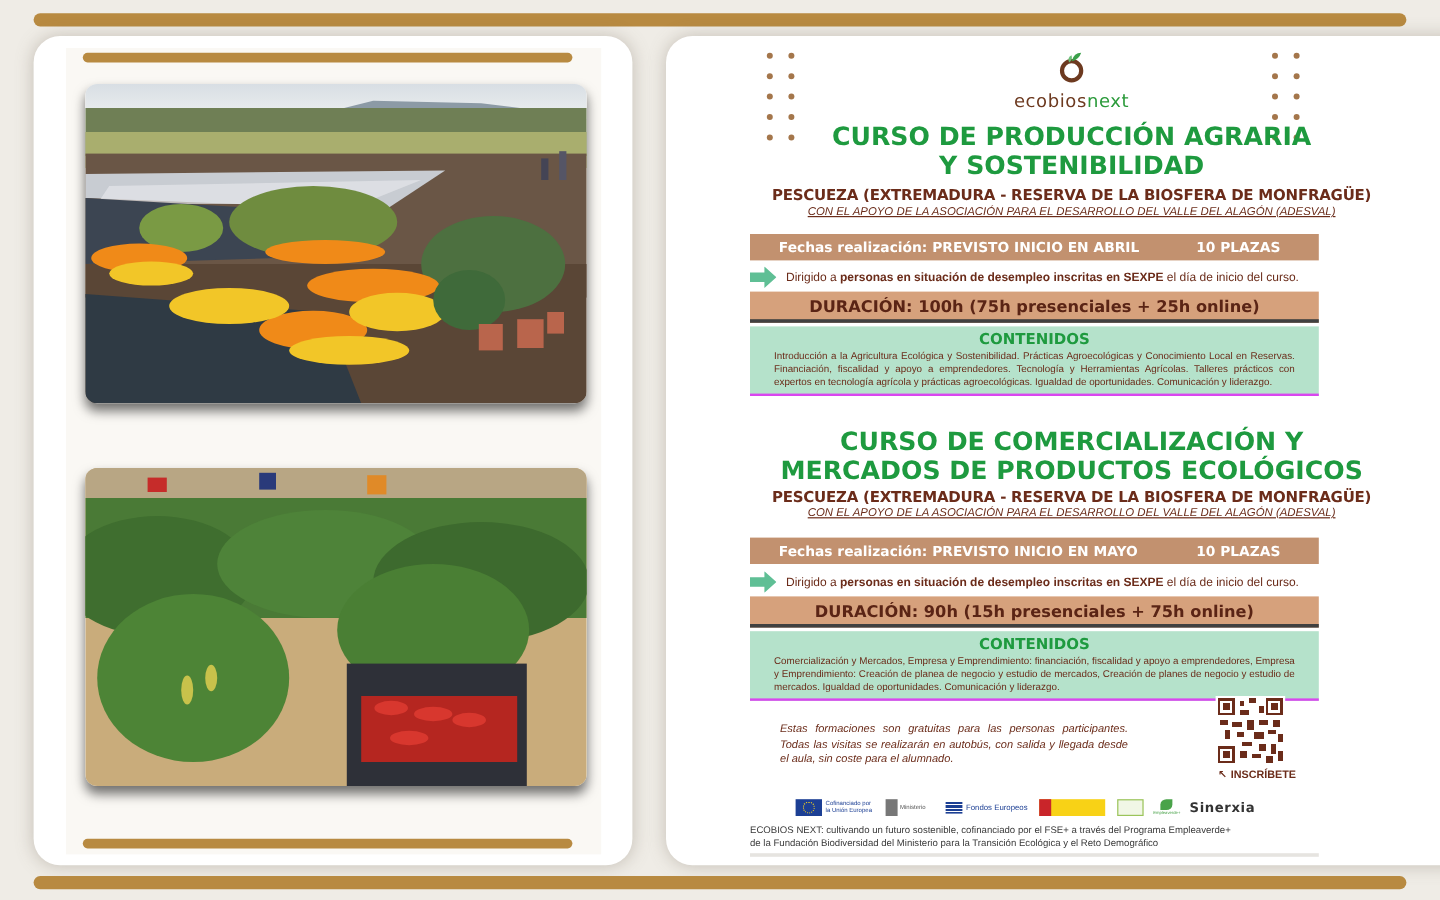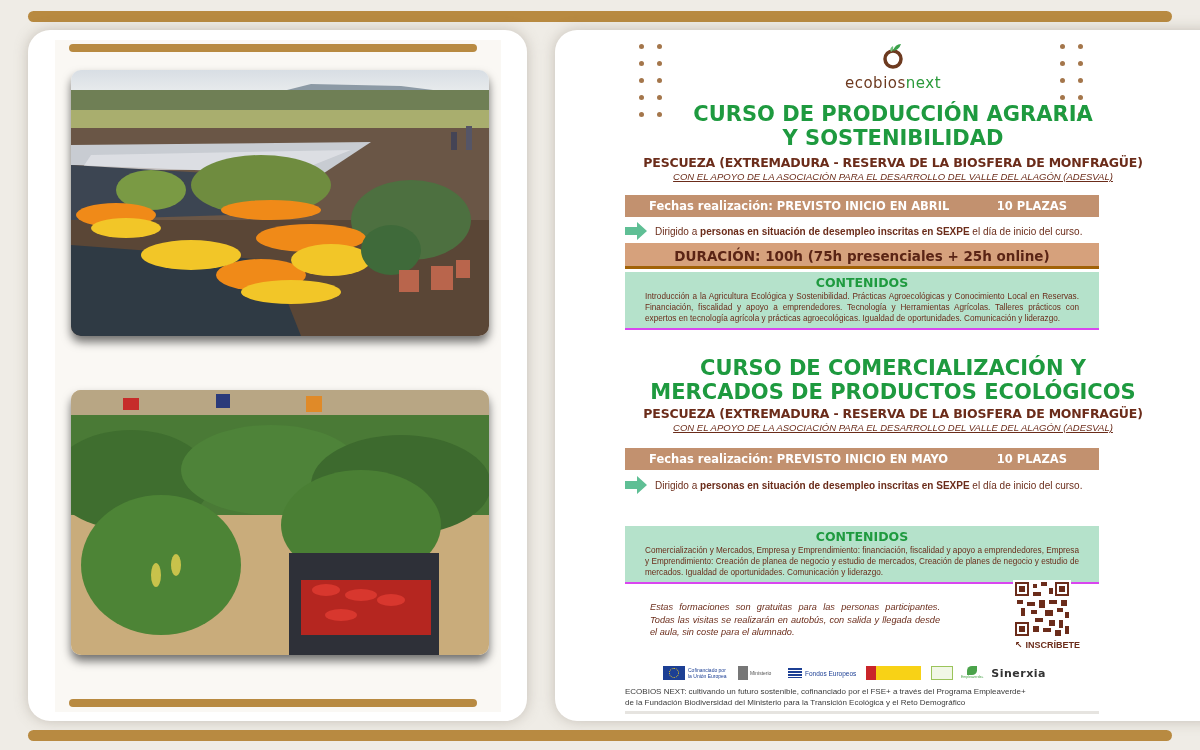--- a/index.html
+++ b/index.html
@@ -51,21 +51,21 @@
   }
   .band-fecha .plazas { position: absolute; right: 32px; }
   .dirigido {
     position: absolute; left: 70px; width: 474px; height: 24px; background: #fff;
     font-size: 10px; color: #6b2c1a; display: flex; align-items: center; padding-left: 30px;
   }
   .arrow { position: absolute; left: 0; top: 3px; width: 22px; height: 18px; }
   .band-dur {
     position: absolute; left: 70px; width: 474px; height: 26px; background: #d6a17c;
     color: #5a2415; font-weight: bold; font-size: 13.5px; text-align: center; line-height: 26px;
-    font-family: "DejaVu Sans", sans-serif; border-bottom: 3px solid #a16207;
+    font-family: "DejaVu Sans", sans-serif; border-bottom: 3px solid #404040;
   }
   .contenidos {
     position: absolute; left: 70px; width: 474px; background: #b5e2cb;
     border-bottom: 2px solid #d946ef; padding: 3px 20px 4px 20px;
   }
   .contenidos h4 { text-align: center; color: #1e9a3f; font-size: 12.5px; font-family: "DejaVu Sans", sans-serif; margin-bottom: 2px; }
   .contenidos p { font-size: 8.2px; line-height: 10.8px; color: #6b2c1a; text-align: justify; }
   .note { position: absolute; left: 95px; top: 571px; width: 290px; font-size: 9.2px; line-height: 12.5px; font-style: italic; color: #6b2c1a; text-align: justify; }
   .qr { position: absolute; left: 458px; top: 550px; width: 58px; height: 58px; background: #fff; }
   .inscribete { position: absolute; left: 460px; top: 610px; font-size: 9px; font-weight: bold; color: #6b2c1a; }
@@ -224,20 +224,21 @@
   <div class="band-fecha" style="top:418px">
     <span>Fechas realización:  PREVISTO INICIO EN MAYO</span>
     <span class="plazas">10 PLAZAS</span>
   </div>
   <div class="dirigido" style="top:443px">
     <svg class="arrow" viewBox="0 0 22 18">
         <polygon points="0,5 12,5 12,0 22,9 12,18 12,13 0,13" fill="#5fbf95"></polygon>
       </svg>
     <span><span>Dirigido a </span><b>personas en situación de desempleo inscritas en SEXPE</b><span> el día de inicio del curso.</span></span>
   </div>
+  <div class="band-dur" style="top:467px">DURACIÓN: 90h (15h presenciales + 75h online)</div>
   <div class="contenidos" style="top:496px">
     <h4>CONTENIDOS</h4>
     <p>Comercialización y Mercados, Empresa y Emprendimiento: financiación, fiscalidad y apoyo a emprendedores, Empresa y Emprendimiento: Creación de planea de negocio y estudio de mercados, Creación de planes de negocio y estudio de mercados. Igualdad de oportunidades. Comunicación y liderazgo.</p>
   </div>
 
   <div class="note">Estas formaciones son gratuitas para las personas participantes. Todas las visitas se realizarán en autobús, con salida y llegada desde el aula, sin coste para el alumnado.</div>
 
   <div class="qr">
     <svg width="58" height="58" viewBox="0 0 29 29" shape-rendering="crispEdges">
       <rect width="29" height="29" fill="#fff"></rect>

